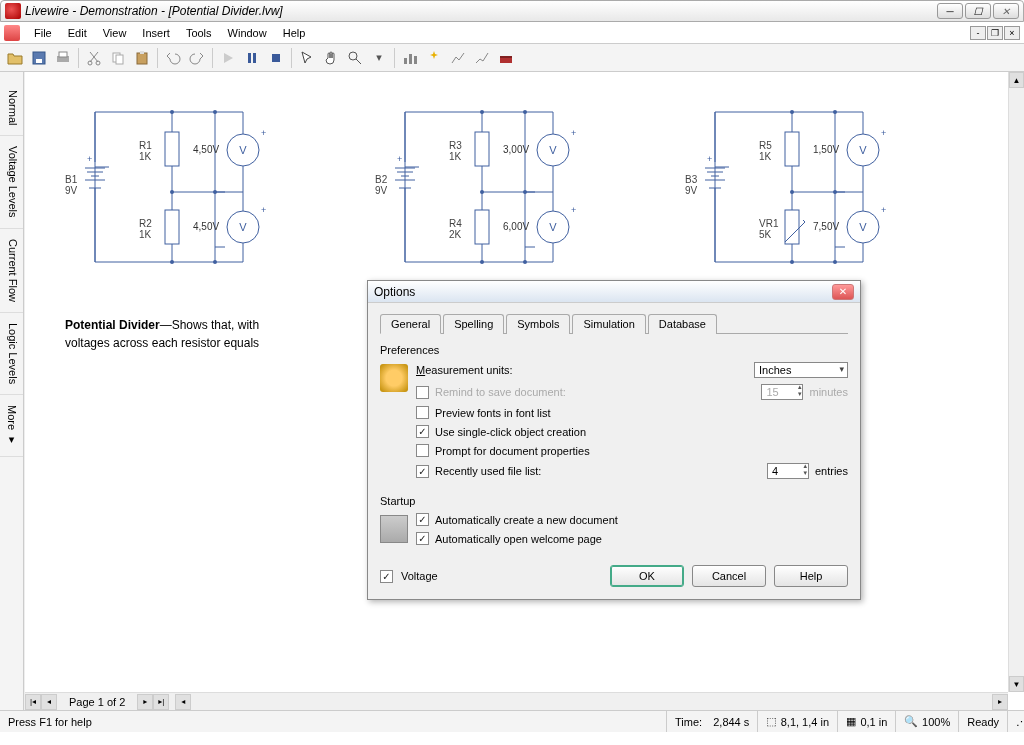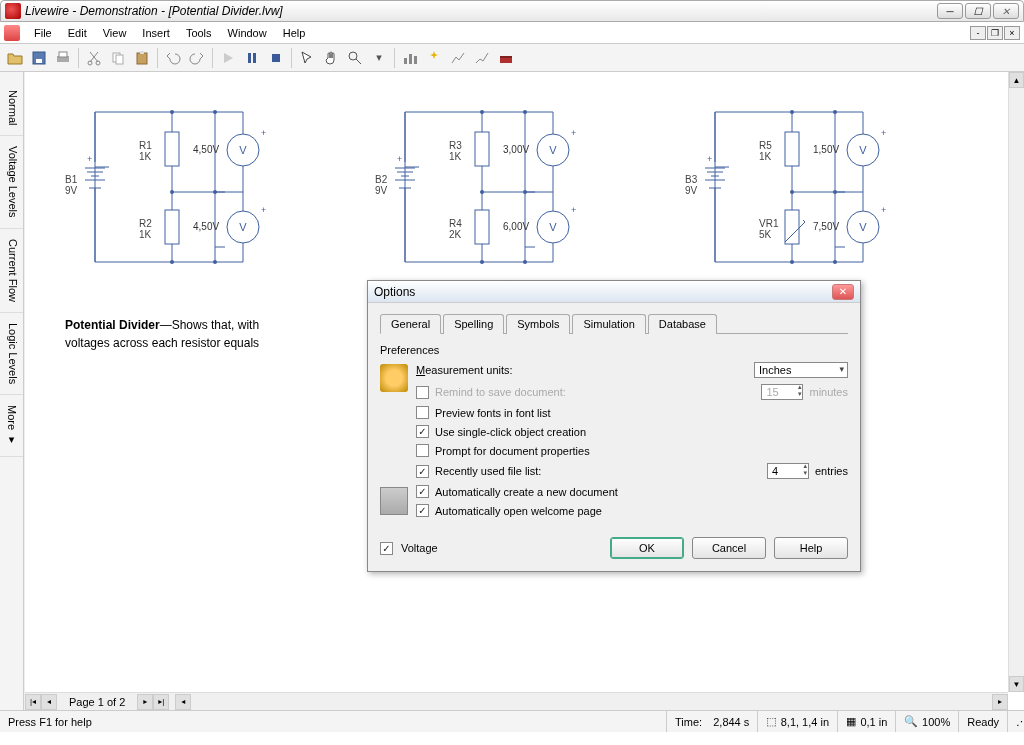--- a/index.html
+++ b/index.html
@@ -412,20 +412,21 @@
         <div class="field-row">
           <div class="checkbox checked"></div>
           <label>Recently used file list:</label>
           <div style="flex:1"></div>
           <div class="spinner">4</div>
           <span>entries</span>
         </div>
       </div>
     </div>
 
+    <div class="section-label" style="margin-top:10px">Startup</div>
     <div class="pref-grid">
       <div class="pref-icon">
           <div class="hourglass-icon"></div>
         </div>
       <div class="pref-fields">
         <div class="field-row">
           <div class="checkbox checked"></div>
           <label>Automatically create a new document</label>
         </div>
         <div class="field-row">

